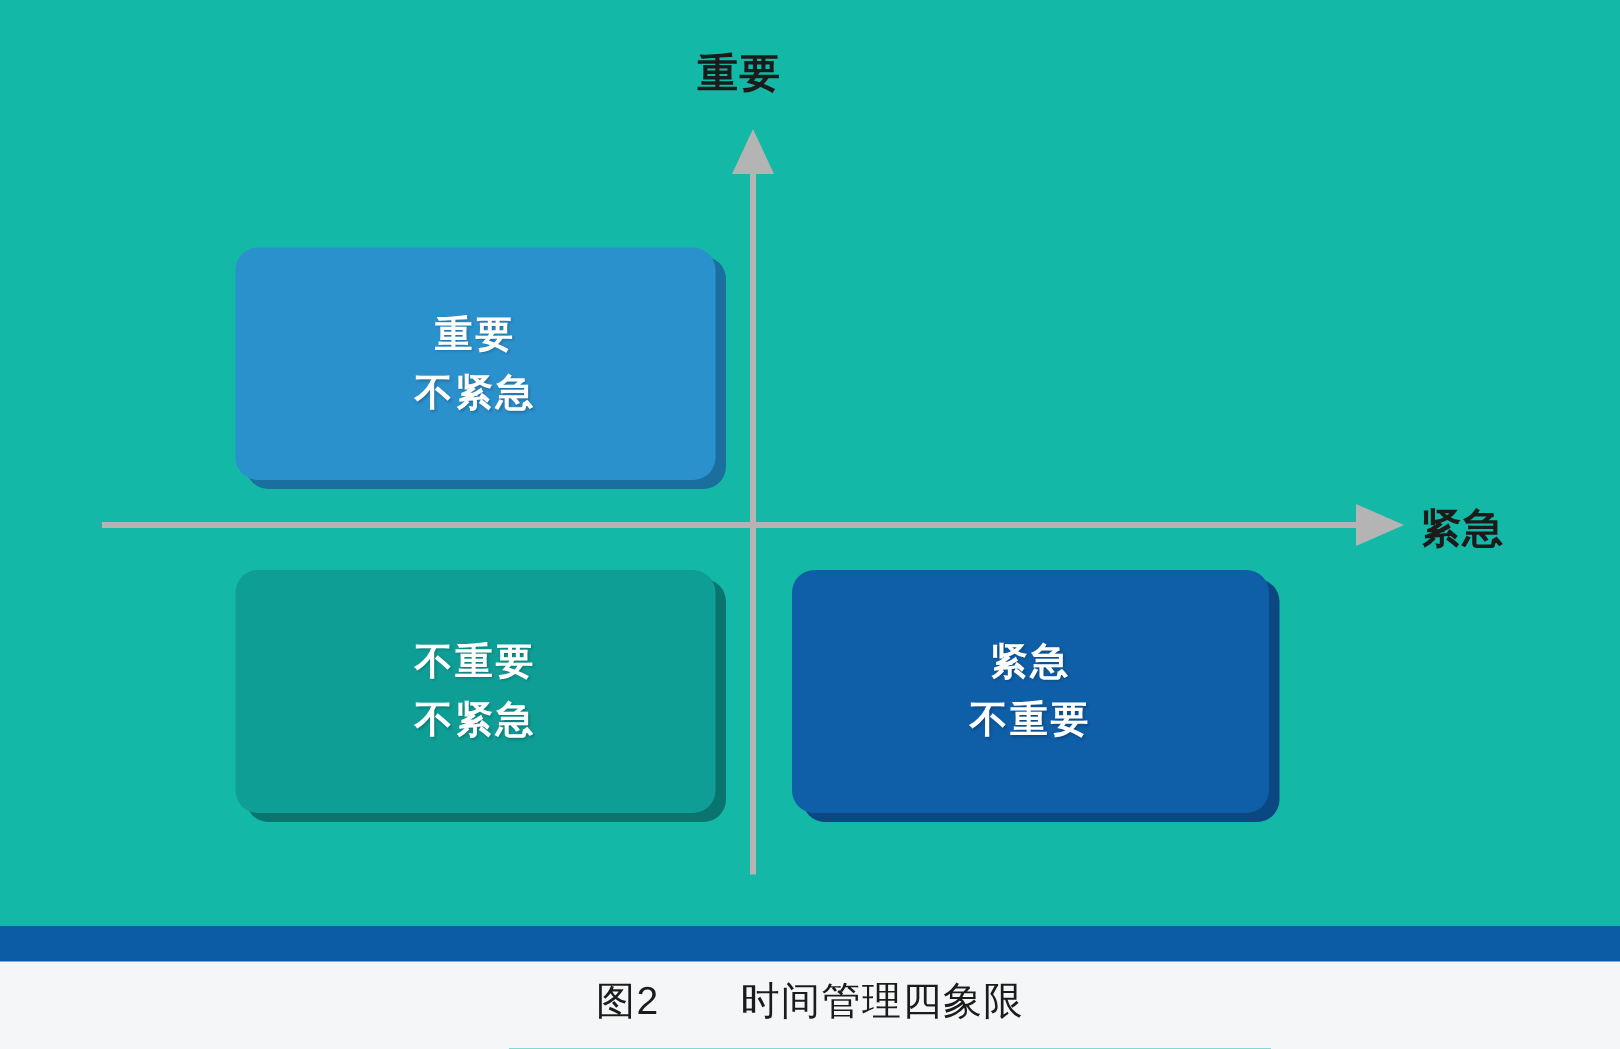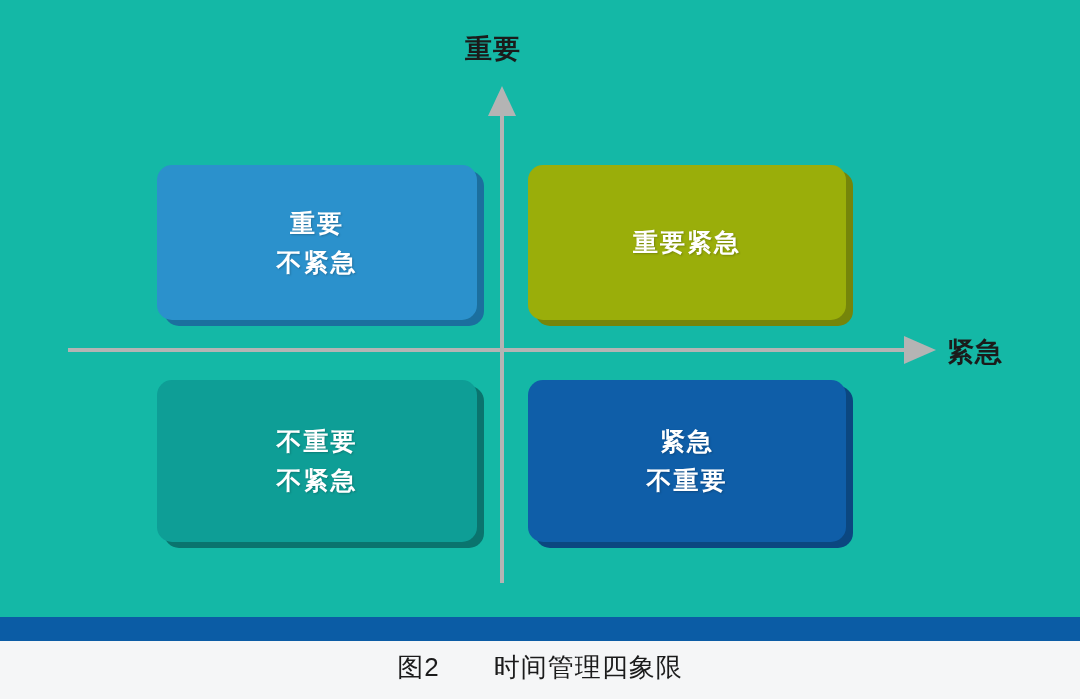--- a/index.html
+++ b/index.html
@@ -168,23 +168,20 @@
 
   <div class="axis-label" id="axis-y-label">重要</div>
 
   <div class="axis-label" id="axis-x-label">紧急</div>
 
   <div class="quadrant" id="quadrant-important-not-urgent">
     <span class="q-line">重要</span>
     <span class="q-line">不紧急</span>
   </div>
 
-  <div class="quadrant" id="quadrant-important-urgent">
-    <span class="q-line">重要紧急</span>
-  </div>
 
   <div class="quadrant" id="quadrant-not-important-not-urgent">
     <span class="q-line">不重要</span>
     <span class="q-line">不紧急</span>
   </div>
 
   <div class="quadrant" id="quadrant-urgent-not-important">
     <span class="q-line">紧急</span>
     <span class="q-line">不重要</span>
   </div>

